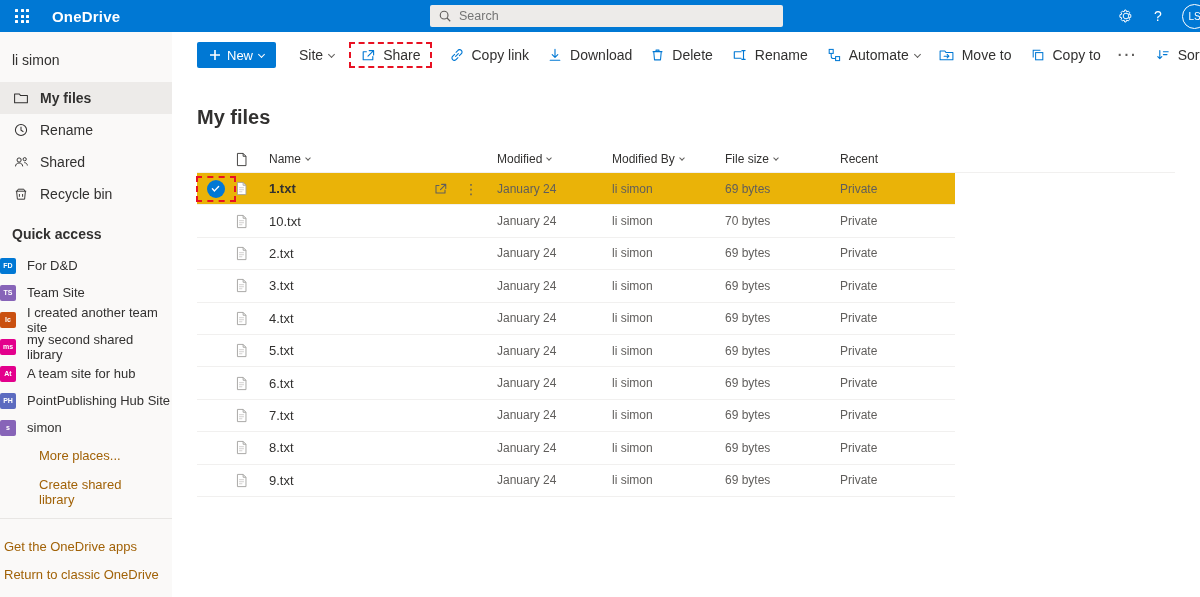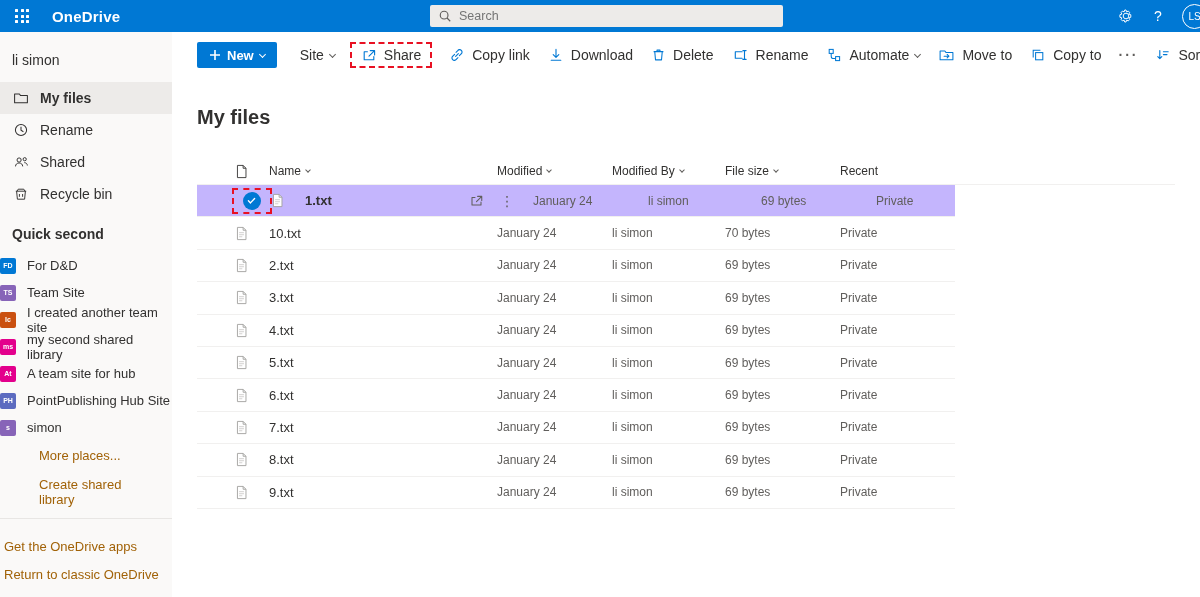--- a/index.html
+++ b/index.html
@@ -29,35 +29,35 @@
   .sb-item.sel { background:#EDEBE9; font-weight:bold; }
   .sb-section { font-size:14px; font-weight:bold; color:#323130; padding:16px 12px 10px; }
   .qa-item { height:27px; display:flex; align-items:center; padding-left:0; font-size:13px; color:#323130; cursor:pointer; }
   .qa-badge { width:16px; height:16px; border-radius:2px; color:#fff; font-size:7px; font-weight:bold; display:flex; align-items:center; justify-content:center; margin-right:11px; flex:none; }
   .sb-link { display:block; font-size:13px; color:#a16207; padding:7px 12px 7px 39px; cursor:pointer; text-decoration:none; }
   .sidebar-footer { position:absolute; left:0; right:0; bottom:0; border-top:1px solid #E8E6E4; padding:14px 0 8px; }
   .sidebar-footer .sb-link { padding:6px 12px 7px 4px; }
 
   
   .toolbar { display:flex; align-items:center; height:30px; margin:8px 18px 0 25px; font-size:14px; color:#323130; white-space:nowrap; }
-  .tb-new { background:#0078D4; color:#fff; border:none; border-radius:2px; height:26px; padding:0 12px; font-size:13px; font-weight:bold; display:flex; align-items:center; cursor:pointer; font-family:"Liberation Sans", sans-serif; }
+  .tb-new { background:#0078D4; color:#fff; border:none; border-radius:2px; height:26px; padding:0 12px; font-size:13px; font-weight:normal; display:flex; align-items:center; cursor:pointer; font-family:"Liberation Sans", sans-serif; }
   .tb-new .chev { border-color:#fff; }
   .tb-item { display:flex; align-items:center; padding:3px 9px; cursor:pointer; color:#323130; }
   .tb-item svg { margin-right:7px; flex:none; }
   .chev { display:inline-block; width:5px; height:5px; border-right:1.5px solid #605E5C; border-bottom:1.5px solid #605E5C; transform:rotate(45deg); margin-left:6px; margin-bottom:2px; }
   .dash { border:2px dashed #E81123; }
   .tb-more { color:#605E5C; letter-spacing:2px; font-weight:bold; padding:3px 8px; cursor:pointer; }
 
   
   .content { padding-left:25px; }
   .page-title { font-size:20px; font-weight:bold; color:#323130; margin-top:36px; }
 
-  .listhead { display:flex; align-items:center; height:27px; margin-top:29px; border-bottom:1px solid #F1F0EF; width:978px; font-size:12px; color:#323130; }
+  .listhead { display:flex; align-items:center; height:27px; margin-top:17px; border-bottom:1px solid #F1F0EF; width:978px; font-size:12px; color:#323130; }
   .row { display:flex; align-items:center; height:32.4px; width:758px; border-bottom:1px solid #F1F0EF; font-size:12px; color:#605E5C; }
-  .row.sel { background:#c4b5fd;padding-left:36px; }
+  .row.sel { background:#eab308; }
   .c-check { width:38px; flex:none; display:flex; align-items:center; justify-content:center; }
   .c-icon { width:34px; flex:none; display:flex; align-items:center; }
   .c-name { width:164px; flex:none; font-size:13px; color:#323130; }
   .row.sel .c-name { font-weight:bold; }
   .c-actions { width:64px; flex:none; display:flex; align-items:center; gap:16px; color:#605E5C; }
   .c-mod { width:115px; flex:none; }
   .c-by { width:113px; flex:none; }
   .c-size { width:115px; flex:none; }
   .c-share { width:118px; flex:none; }
   .hd { color:#323130; cursor:pointer; display:flex; align-items:center; }
@@ -141,21 +141,21 @@
     <div class="sb-item">
       <span class="sb-ic">
         <svg width="16" height="16" viewBox="0 0 20 20">
             <path d="M3.5 6.5h13M5 6.5L6.5 4h7L15 6.5M4.5 6.5l1 10h9l1-10" fill="none" stroke="#323130" stroke-width="1.2" stroke-linejoin="round"></path>
             <path d="M8 10v3.5M12 10v3.5" stroke="#323130" stroke-width="1.2"></path>
           </svg>
       </span>
       <span>Recycle bin</span>
     </div>
 
-    <div class="sb-section">Quick second</div>
+    <div class="sb-section">Quick access</div>
 
     <div class="qa-item">
       <span class="qa-badge" style="background: rgb(0, 120, 212);">FD</span>
       <span>For D&amp;D</span>
     </div>
     <div class="qa-item">
       <span class="qa-badge" style="background: rgb(135, 100, 184);">TS</span>
       <span>Team Site</span>
     </div>
     <div class="qa-item">

